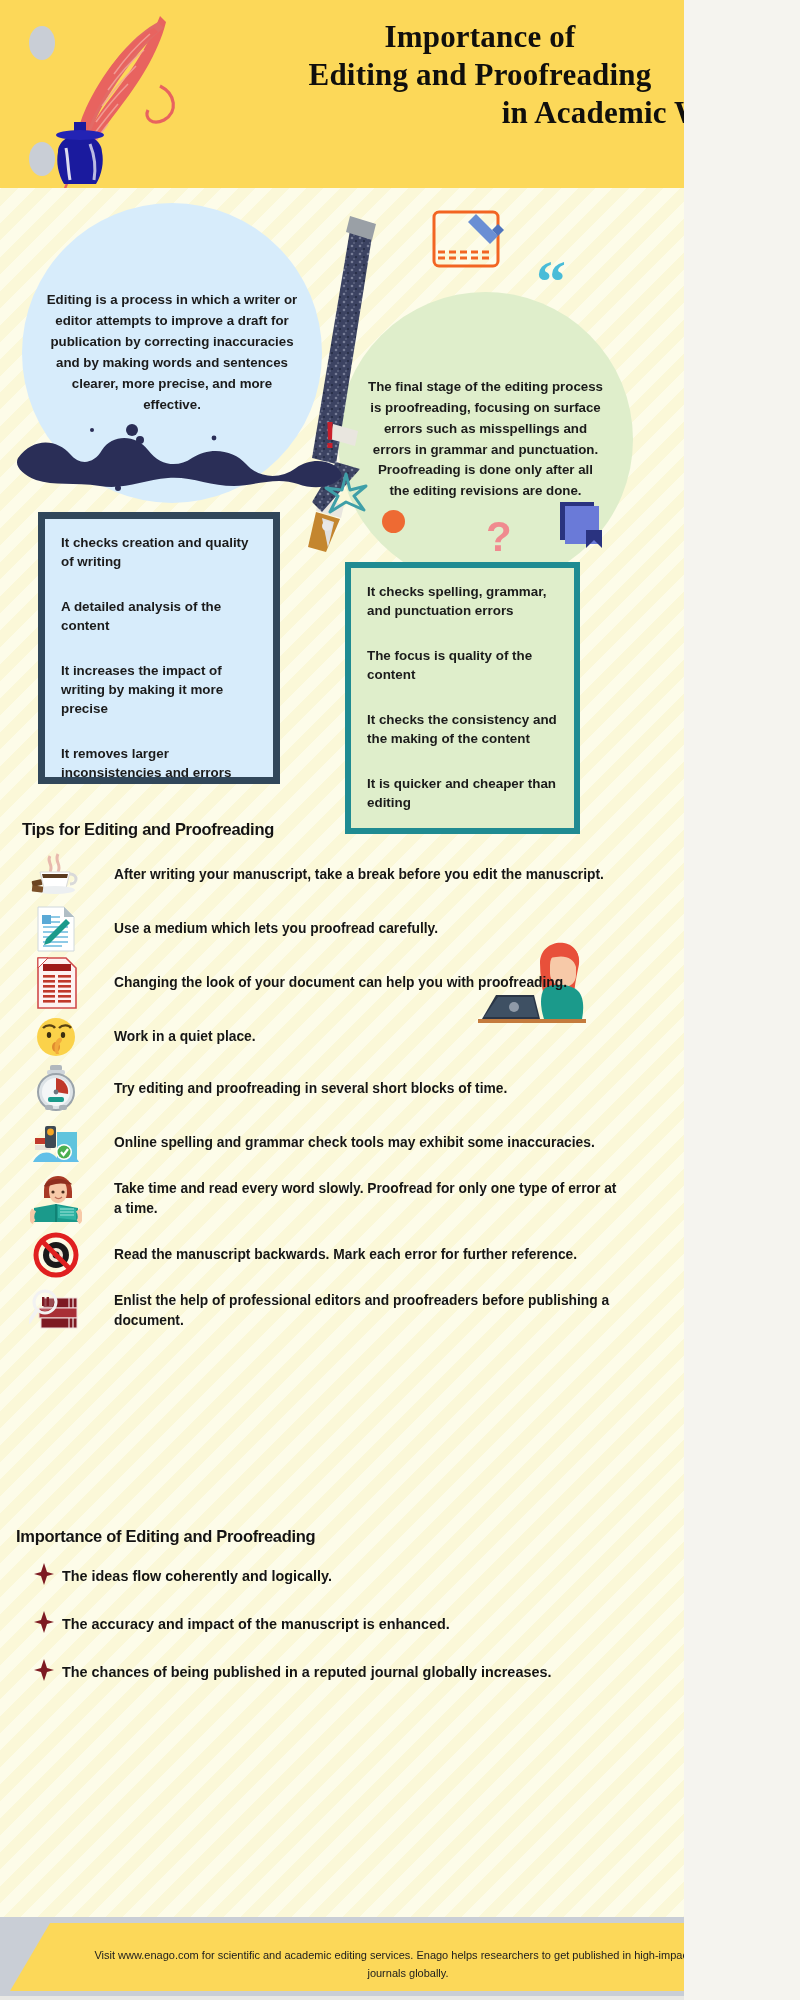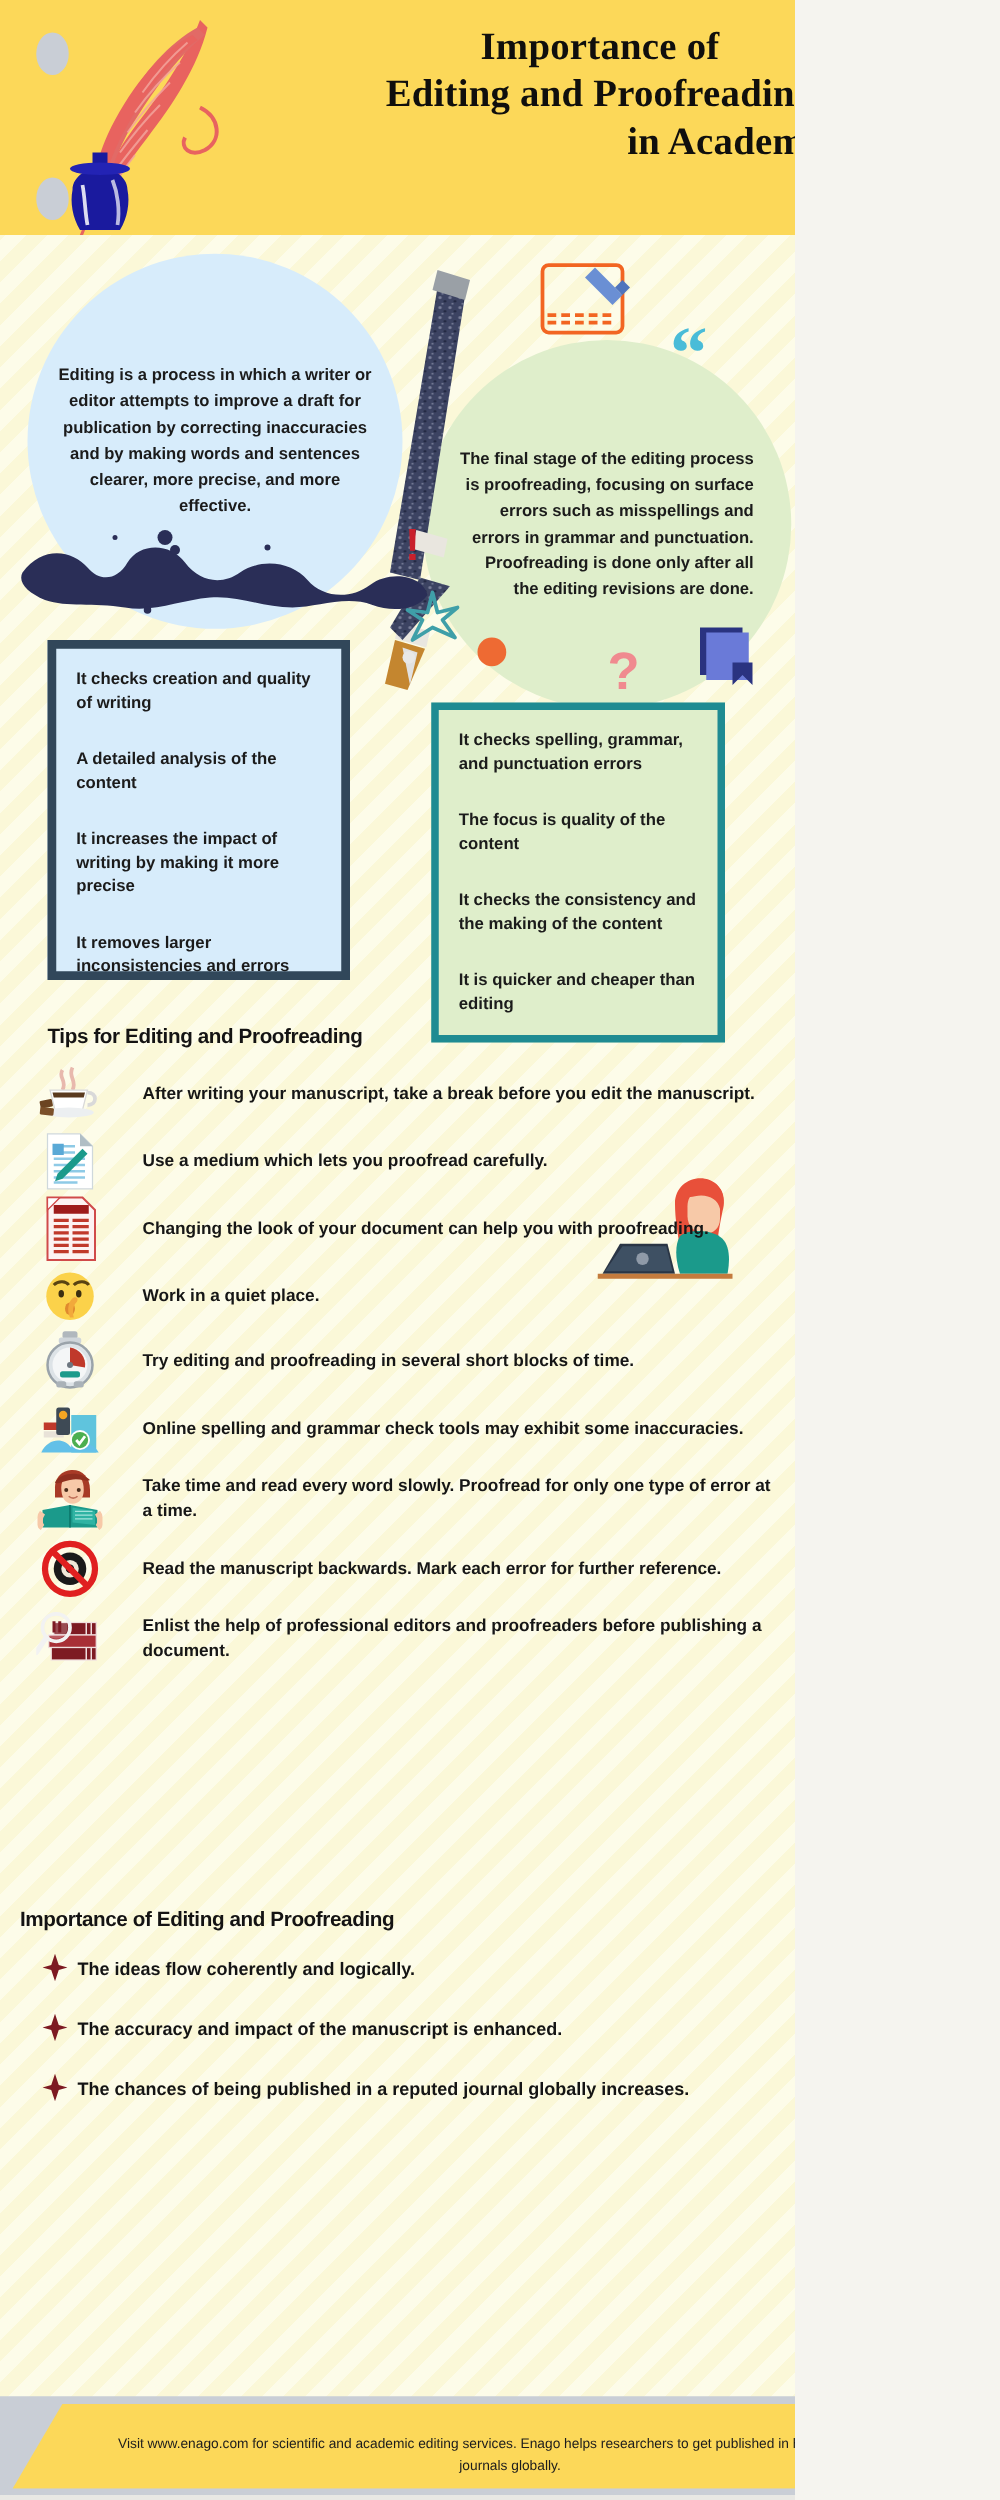--- a/index.html
+++ b/index.html
@@ -9,20 +9,21 @@
     font-family:"Liberation Sans", sans-serif;
     -webkit-font-smoothing:antialiased;
   }
   .page{
     position:relative; width:636px; height:2000px;
     background:
       repeating-linear-gradient(-45deg,
         #fbf8d8 0px, #fbf8d8 12px,
         #fdfce9 12px, #fdfce9 24px);
     overflow:hidden;
+    padding-left:48px;
   }
 
   
   .header{
     position:absolute; left:0; top:0; width:800px; height:188px;
     background:#fcd859;
     overflow:hidden;
   }
   .dot{
     position:absolute; width:26px; height:34px; border-radius:50%;
@@ -55,23 +56,22 @@
     position:absolute; border-radius:50%;
     display:flex; align-items:center; justify-content:center;
     text-align:center;
     font-weight:bold; color:#1b1b1b;
   }
   .circle-blue{
     left:22px; top:203px; width:300px; height:300px;
     background:#d7ecfb;
   }
   .circle-green{
-    left:338px; top:272px; width:295px; height:295px;
+    left:338px; top:292px; width:295px; height:295px;
     background:#dfeecb;
-    text-align:right;
   }
   .circle p{margin:0; font-size:13.3px; line-height:1.57; padding:0 22px;}
   .circle-green p{padding:0 30px;}
 
   
   .splash{position:absolute; left:14px; top:424px; width:330px; height:68px;}
   .pen{position:absolute; left:278px; top:212px; width:110px; height:340px;}
 
   
   .bookicon{position:absolute; left:430px; top:206px; width:80px; height:70px;}
@@ -105,21 +105,21 @@
   .box-green{left:345px; top:562px; width:235px; height:272px;}
   .box-green .inner{background:#dfeecb; border:6px solid #1f8b92;}
 
   
   .sec-head{
     position:absolute;
     font-family:"Liberation Sans", sans-serif;
     font-weight:bold; font-size:16.5px; color:#141313;
     letter-spacing:-0.3px;
   }
-  #tips-heading{left:38px; top:820px;}
+  #tips-heading{left:22px; top:820px;}
   #imp-heading{left:16px; top:1527px;}
 
   
   .tips{position:absolute; left:20px; top:847px; width:600px;}
   .tip{
     position:relative; display:flex; align-items:center;
     min-height:50px; margin-bottom:0px;
   }
   .tip .ico{
     width:72px; min-width:72px; height:52px;

